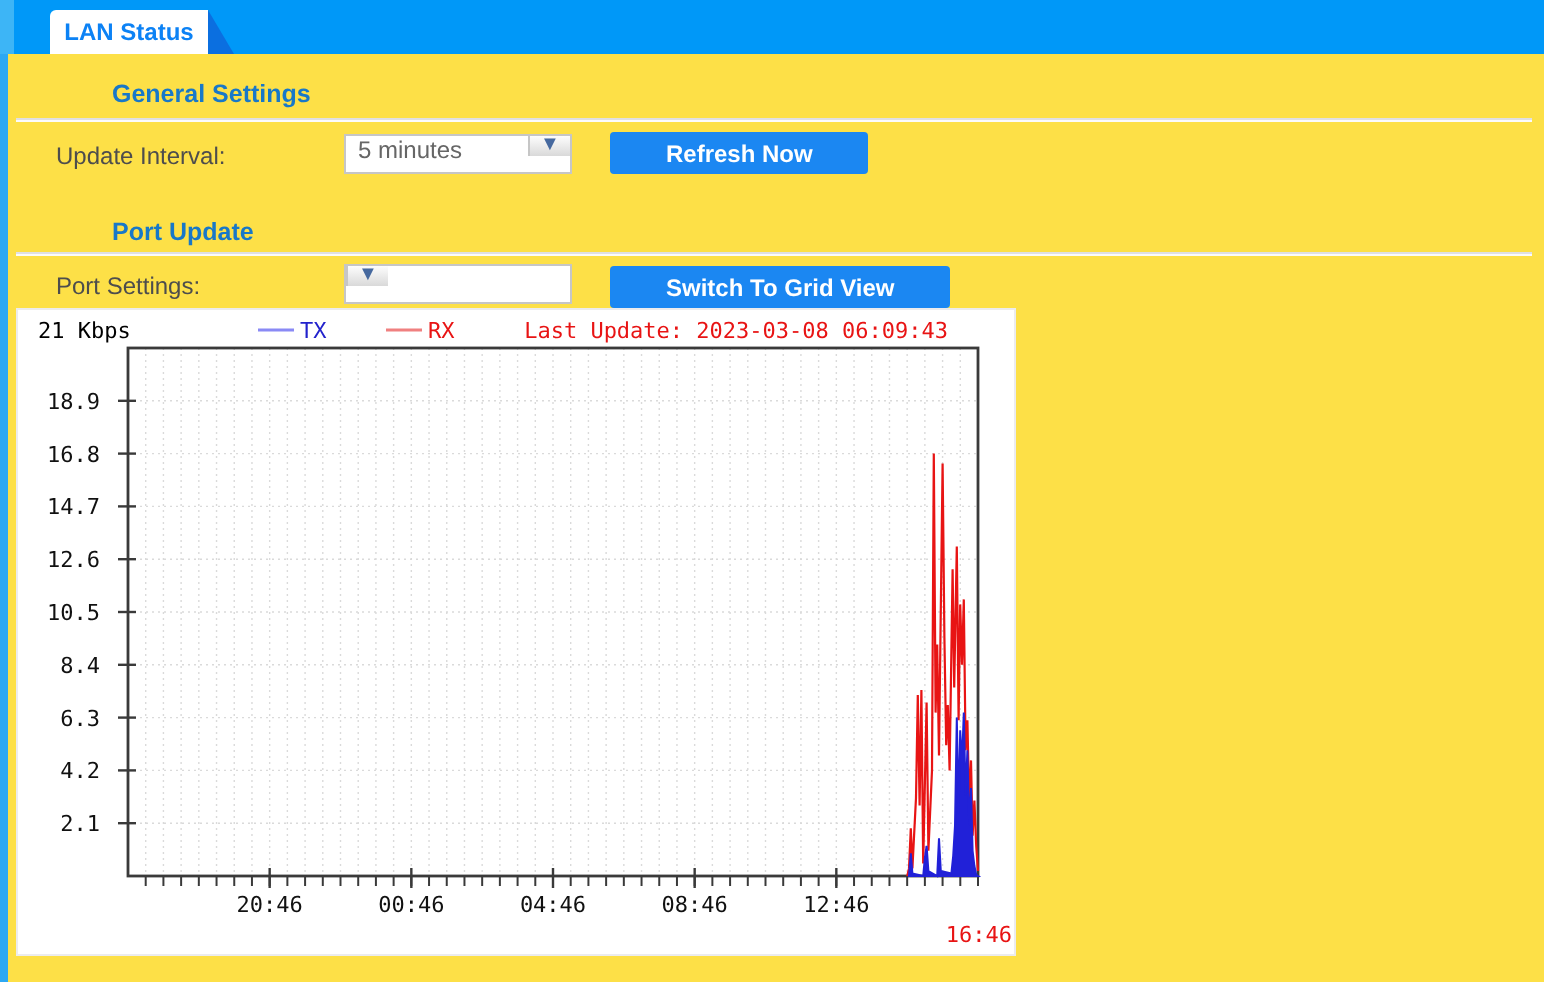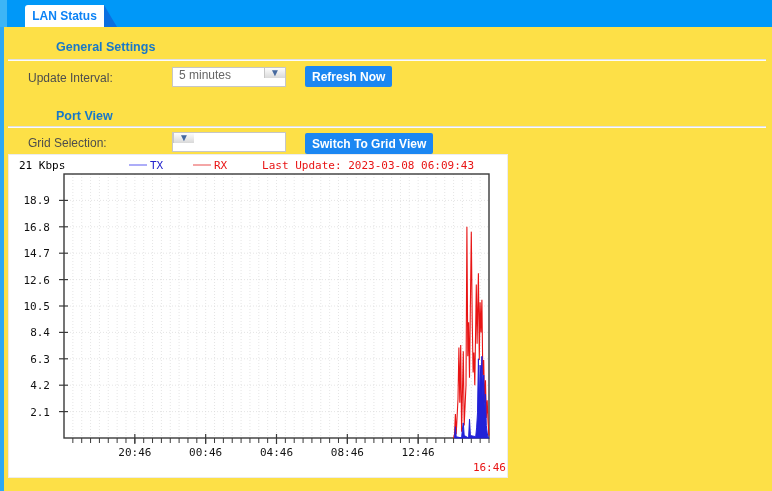--- a/index.html
+++ b/index.html
@@ -16,21 +16,21 @@
   .sec-title{position:absolute;left:12px;font-size:12.5px;font-weight:bold;color:#1878c8;margin-left:44px;}
   .divider{position:absolute;left:8px;width:758px;height:1px;background:#e0e0e3;border-bottom:1px solid #fbfbfc;}
   .row-label{position:absolute;left:28px;font-size:12px;color:#4d4d4d;}
   .selectbox{position:absolute;left:172px;width:114px;height:20px;background:#ffffff;
        border:1px solid #c6c6c6;display:flex;align-items:flex-start;box-sizing:border-box;cursor:pointer;}
   .selectbox .val{flex:1;font-size:12px;color:#666;display:flex;align-items:center;padding-left:6px;overflow:hidden;}
   .selectbox .arrow{width:20px;border-left:1px solid #c6c6c6;background:linear-gradient(#fdfdfd,#d9d9d9);
        display:flex;align-items:center;justify-content:center;color:#46699f;font-size:10px;line-height:1;}
   .btn{position:absolute;left:305px;height:21px;background:#1b87f2;color:#ffffff;font-weight:bold;
        font-size:12px;border:none;border-radius:2px;display:flex;align-items:center;justify-content:center;
-       padding:0 7px;cursor:pointer;box-sizing:border-box;white-space:nowrap;}
+       padding:0 28px;cursor:pointer;box-sizing:border-box;white-space:nowrap;}
   .chart-box{position:absolute;left:8px;top:154px;width:500px;height:324px;background:#ffffff;
        border:1px solid #ececee;box-sizing:border-box;}
   .chart-box svg text{font-family:"DejaVu Sans Mono","Liberation Mono",monospace;}
 </style>
 </head>
 <body>
 
 <div class="page">
   <div class="side-strip"></div>
   <div class="top-band">
@@ -44,24 +44,24 @@
   <div class="sec-title" style="top:40px">General Settings</div>
   <div class="divider" style="top:59px"></div>
 
   <div class="row-label" style="top:71px">Update Interval:</div>
   <div class="selectbox" style="top:67px">
     <span class="val">5 minutes</span>
     <span class="arrow">▼</span>
   </div>
   <button class="btn" style="top:66px">Refresh Now</button>
 
-  <div class="sec-title" style="top:109px">Port View</div>
+  <div class="sec-title" style="top:109px">Port Update</div>
   <div class="divider" style="top:126px"></div>
 
-  <div class="row-label" style="top:136px">Grid Selection:</div>
+  <div class="row-label" style="top:136px">Port Settings:</div>
   <div class="selectbox" style="top:132px">
     <span class="arrow">▼</span>
   </div>
   <button class="btn" style="top:133px">Switch To Grid View</button>
 
   <div class="chart-box">
     <svg id="chart-svg" width="498" height="322" viewBox="0 0 498 322">
         <line x1="63.854166666666664" y1="19" x2="63.854166666666664" y2="283" stroke="#dadada" stroke-width="0.7" stroke-dasharray="1,2"></line>
         <line x1="72.70833333333333" y1="19" x2="72.70833333333333" y2="283" stroke="#dadada" stroke-width="0.7" stroke-dasharray="1,2"></line>
         <line x1="81.5625" y1="19" x2="81.5625" y2="283" stroke="#dadada" stroke-width="0.7" stroke-dasharray="1,2"></line>

